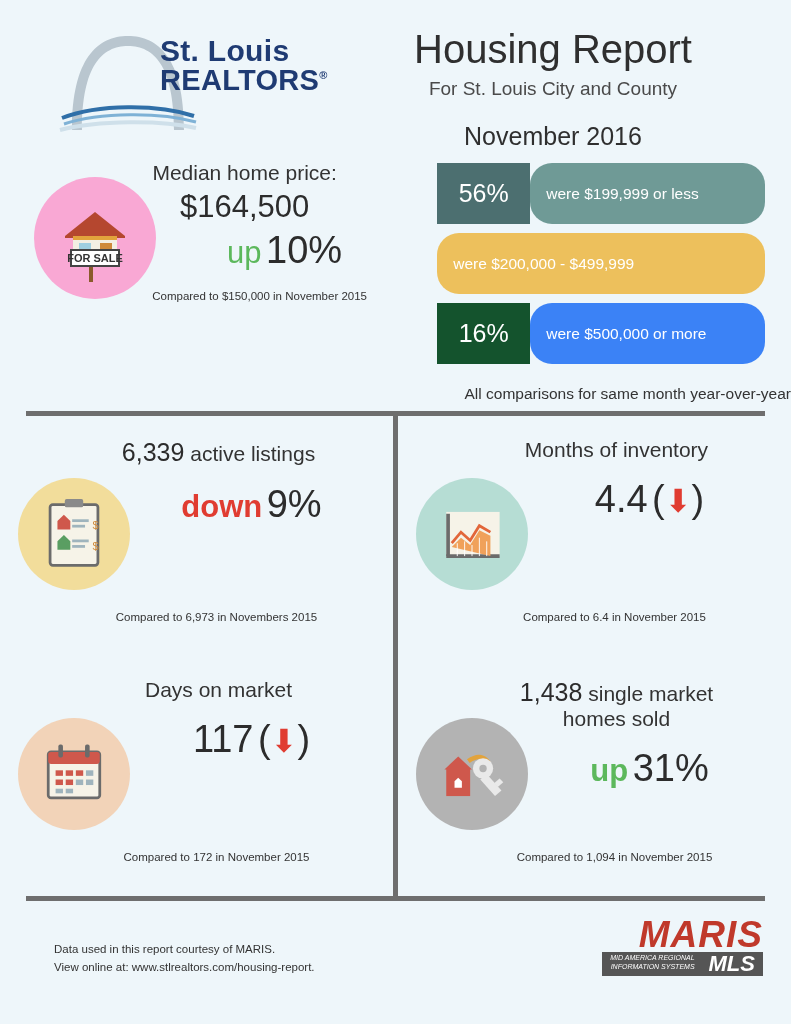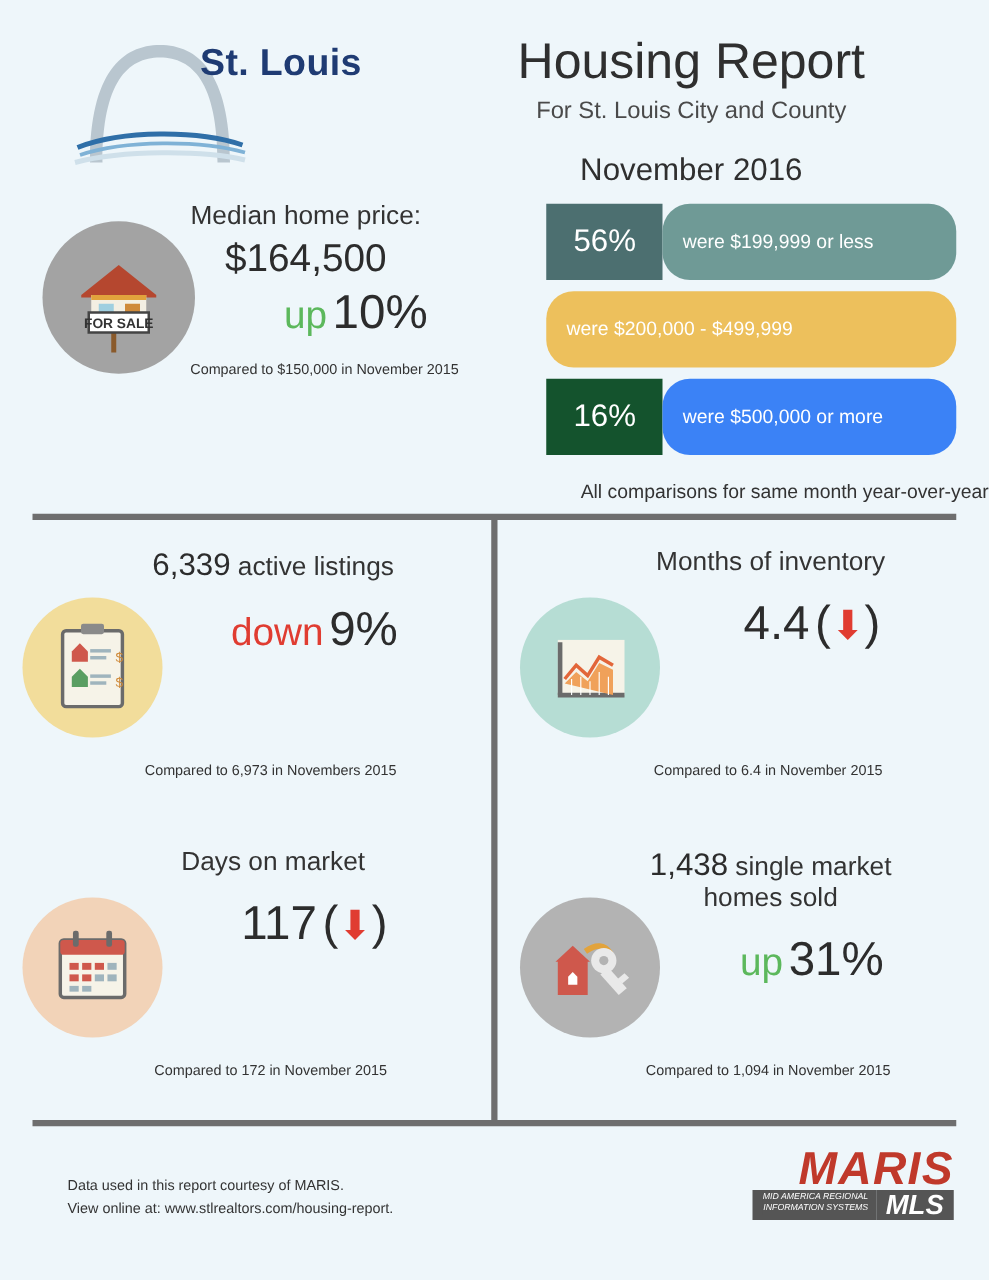--- a/index.html
+++ b/index.html
@@ -32,21 +32,21 @@
   .median-col{width:410px;position:relative;}
   .median-title{text-align:center;font-size:21px;color:#333;margin:4px 0 0 0;padding-left:30px;}
   .median-value{text-align:center;font-size:31px;color:#2c2c2c;margin:4px 0 0 0;padding-left:30px;}
   .median-change{text-align:center;padding-left:110px;margin-top:4px;}
   .median-change .up{font-size:31px;color:#5cb85c;}
   .median-change .pct{font-size:38px;color:#2c2c2c;}
   .median-note{font-size:11.5px;text-align:center;color:#333;margin-top:18px;padding-left:60px;}
 
   .circle-icon{width:122px;height:122px;border-radius:50%;position:absolute;left:8px;top:20px;
      display:flex;align-items:center;justify-content:center;}
-  .c-blue{background:#a3a3a3;}
+  .c-blue{background:#f9a8d4;}
 
   .bars{width:330px;margin-left:4px;margin-top:6px;}
   .bar-row{display:flex;height:61px;margin-bottom:9px;align-items:stretch;}
   .bar-pct{width:93px;display:flex;align-items:center;justify-content:center;font-size:25px;color:#fff;}
   .bar-label{flex:1;display:flex;align-items:center;padding-left:16px;font-size:15.5px;color:#fff;border-radius:22px;}
   .bar-teal .bar-pct{background:#4c6f70;} .bar-teal .bar-label{background:#6f9a96;}
   .bar-gold .bar-pct{background:#d8a33c;} .bar-gold .bar-label{background:#edc05c;}
   .bar-red  .bar-pct{background:#14532d;} .bar-red  .bar-label{background:#3b82f6;}
 
   
@@ -54,21 +54,21 @@
 
   
   .rule{height:5px;background:#6e6e6e;margin:0 26px;}
   .grid{display:grid;grid-template-columns:1fr 5px 1fr;position:relative;}
   .vrule{background:#6e6e6e;width:5px;}
   .cell{position:relative;height:240px;}
   .cell-inner{position:relative;height:100%;}
   .cell-title{text-align:center;font-size:21px;color:#333;margin:0;padding-top:22px;padding-left:44px;}
   .cell-title .big{font-size:25px;color:#2c2c2c;}
   .cell-main{text-align:center;padding-left:110px;margin-top:16px;}
-  .cell-main .word{font-size:31px;}
+  .cell-main .word{font-size:31px;font-weight:bold;}
   .cell-main .num{font-size:38px;color:#2c2c2c;}
   .cell-main .down{color:#e03c31;}
   .cell-main .up{color:#5cb85c;}
   .arrow-d{color:#e03c31;font-size:32px;}
   .cell-note{position:absolute;bottom:22px;width:100%;text-align:center;font-size:11.5px;color:#333;padding-left:40px;box-sizing:border-box;}
   .cell-icon{width:112px;height:112px;border-radius:50%;position:absolute;left:18px;top:62px;display:flex;align-items:center;justify-content:center;}
   .c-yellow{background:#f2dd9b;} .c-mint{background:#b6ddd4;} .c-peach{background:#f2d3b8;} .c-gray{background:#b3b3b3;}
 
   
   .footer{display:flex;justify-content:space-between;align-items:flex-end;padding:16px 28px 14px 54px;}
@@ -87,20 +87,21 @@
   <div class="header">
     <div class="logo-block">
       <svg class="arch" viewBox="0 0 140 110">
         <path d="M14 106 C14 34 40 12 70 12 C100 12 126 34 126 106 L116 106 C116 42 96 22 70 22 C44 22 24 42 24 106 Z" fill="#b9c6cf"></path>
         <path d="M4 94 C40 80 100 80 136 92" stroke="#2f6fa8" stroke-width="4" fill="none"></path>
         <path d="M6 100 C42 88 102 88 138 98" stroke="#7fb2d6" stroke-width="3" fill="none"></path>
         <path d="M2 106 C40 96 104 96 138 104" stroke="#cfe0ea" stroke-width="4" fill="none"></path>
       </svg>
       <div class="logo-text">
         <div class="l1">St. Louis</div>
+        <div class="l2"><span>REALTORS</span><span class="reg">®</span></div>
       </div>
     </div>
     <div class="title-block">
       <h1 class="main-title">Housing Report</h1>
       <p class="subtitle">For St. Louis City and County</p>
       <p class="month">November 2016</p>
     </div>
   </div>
 
   <div class="top-section">

